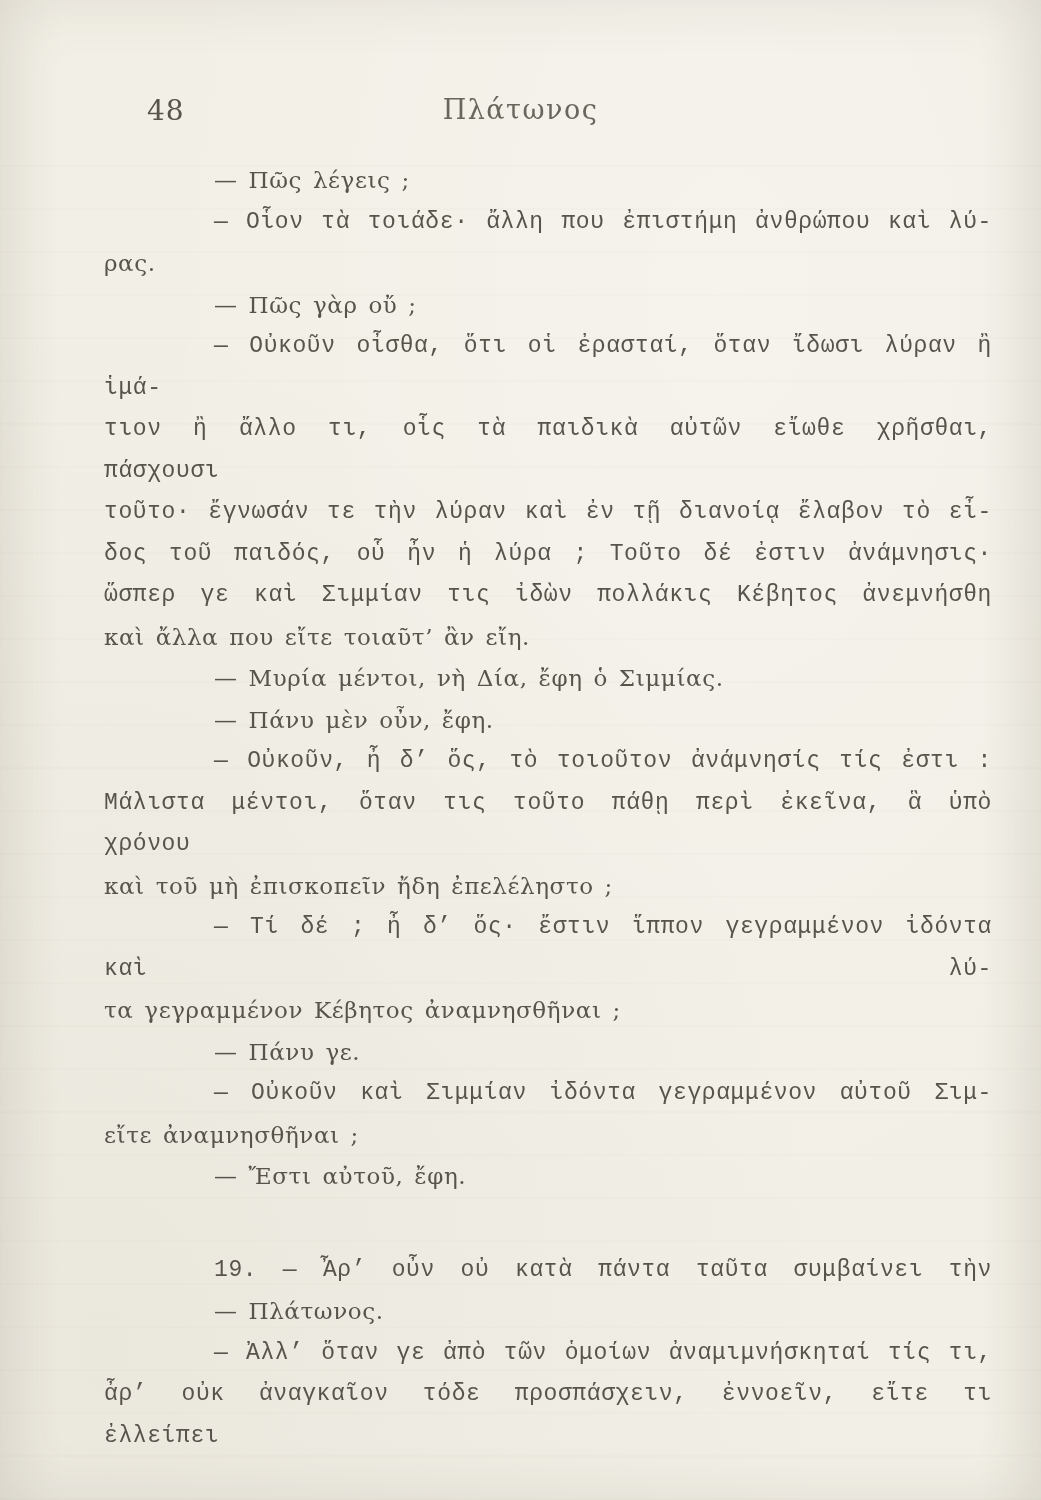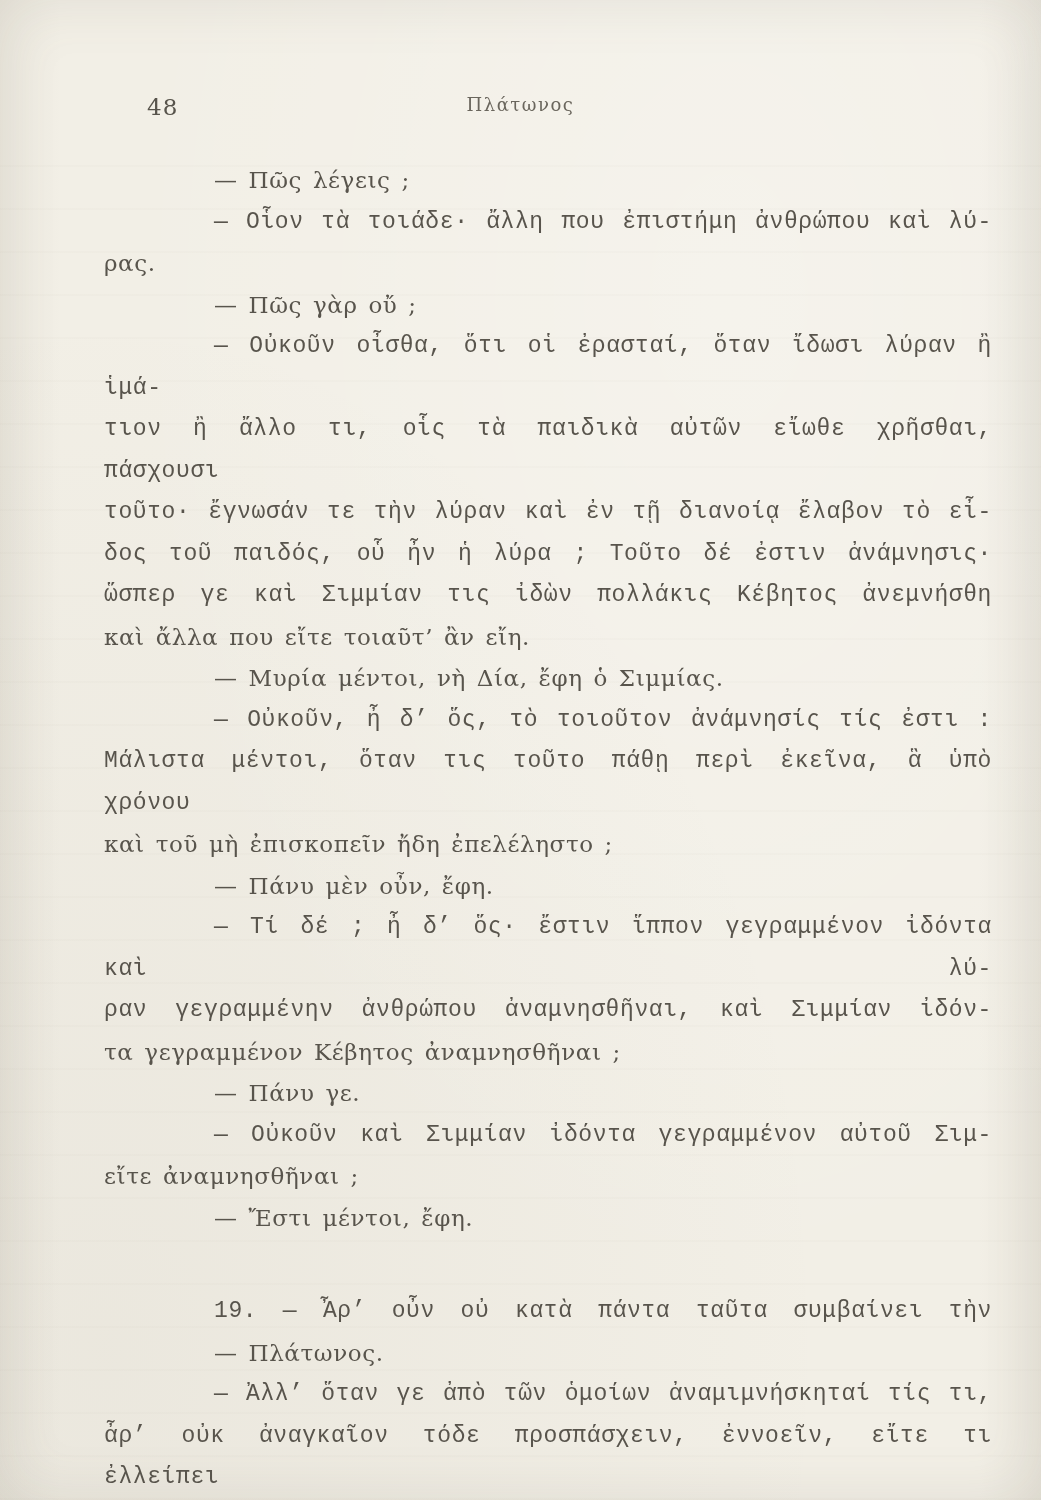--- a/index.html
+++ b/index.html
@@ -37,30 +37,30 @@
     position: absolute;
     top: 94px;
     left: 0;
     width: 100%;
     height: 30px;
   }
   .page-number {
     position: absolute;
     left: 147px;
     top: 0;
-    font-size: 23px;
+    font-size: 28px;
     letter-spacing: 1px;
   }
   .running-header {
     position: absolute;
     left: 0;
     width: 100%;
     top: 0;
     text-align: center;
-    font-size: 18px;
+    font-size: 27px;
     letter-spacing: 1.5px;
     color: #6a665d;
   }
   .text-body {
     position: absolute;
     top: 160px;
     left: 104px;
     width: 888px;
     font-size: 23px;
     line-height: 41.5px;
@@ -110,41 +110,40 @@
         <div class="line fill">τιον ἢ ἄλλο τι, οἷς τὰ παιδικὰ αὐτῶν εἴωθε χρῆσθαι, πάσχουσι</div>
         <div class="line fill">τοῦτο· ἔγνωσάν τε τὴν λύραν καὶ ἐν τῇ διανοίᾳ ἔλαβον τὸ εἶ-</div>
         <div class="line fill">δος τοῦ παιδός, οὗ ἦν ἡ λύρα ; Τοῦτο δέ ἐστιν ἀνάμνησις·</div>
         <div class="line fill">ὥσπερ γε καὶ Σιμμίαν τις ἰδὼν πολλάκις Κέβητος ἀνεμνήσθη</div>
         <div class="line">καὶ ἄλλα που εἴτε τοιαῦτ’ ἂν εἴη.</div>
       </div>
       <div class="para">
         <div class="line first">— Μυρία μέντοι, νὴ Δία, ἔφη ὁ Σιμμίας.</div>
       </div>
       <div class="para">
+        <div class="line first">— Πάνυ μὲν οὖν, ἔφη.</div>
+      </div>
+      <div class="para">
         <div class="line first fill">— Οὐκοῦν, ἦ δ’ ὅς, τὸ τοιοῦτον ἀνάμνησίς τίς ἐστι :</div>
         <div class="line fill">Μάλιστα μέντοι, ὅταν τις τοῦτο πάθῃ περὶ ἐκεῖνα, ἃ ὑπὸ χρόνου</div>
         <div class="line">καὶ τοῦ μὴ ἐπισκοπεῖν ἤδη ἐπελέληστο ;</div>
       </div>
       <div class="para">
-        <div class="line first">— Πάνυ μὲν οὖν, ἔφη.</div>
-      </div>
-      <div class="para">
         <div class="line first fill">— Τί δέ ; ἦ δ’ ὅς· ἔστιν ἵππον γεγραμμένον ἰδόντα καὶ λύ-</div>
-        <div class="line fill">ραν γεγραμμένην ἀνθρώπου ἀναμνησθῆναι, καὶ Σιμμίαν ἰδόν-</div>
         <div class="line">τα γεγραμμένον Κέβητος ἀναμνησθῆναι ;</div>
       </div>
       <div class="para">
         <div class="line first">— Πάνυ γε.</div>
       </div>
       <div class="para">
         <div class="line first fill">— Οὐκοῦν καὶ Σιμμίαν ἰδόντα γεγραμμένον αὐτοῦ Σιμ-</div>
         <div class="line">εἴτε ἀναμνησθῆναι ;</div>
       </div>
       <div class="para">
-        <div class="line first">— Ἔστι μέντοι, ἔφη.</div>
+        <div class="line first">— Ἔστι αὐτοῦ, ἔφη.</div>
       </div>
       <div class="para section-break">
         <div class="line first fill">19.  — Ἆρ’ οὖν οὐ κατὰ πάντα ταῦτα συμβαίνει τὴν</div>
       </div>
       <div class="para">
         <div class="line first">— Πλάτωνος.</div>
       </div>
       <div class="para">
         <div class="line first fill">— Ἀλλ’ ὅταν γε ἀπὸ τῶν ὁμοίων ἀναμιμνήσκηταί τίς τι,</div>
         <div class="line fill">ἆρ’ οὐκ ἀναγκαῖον τόδε προσπάσχειν, ἐννοεῖν, εἴτε τι ἐλλείπει</div>

